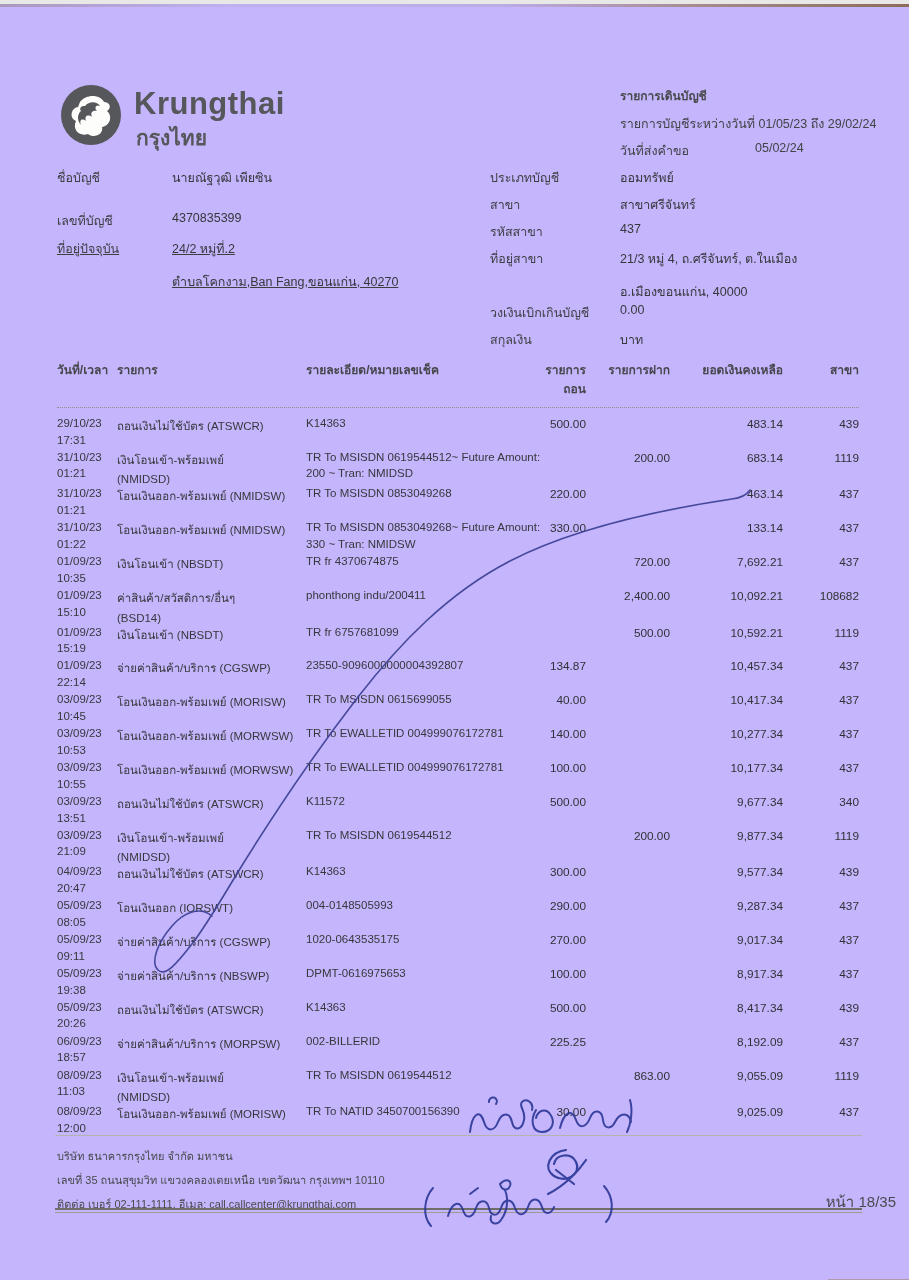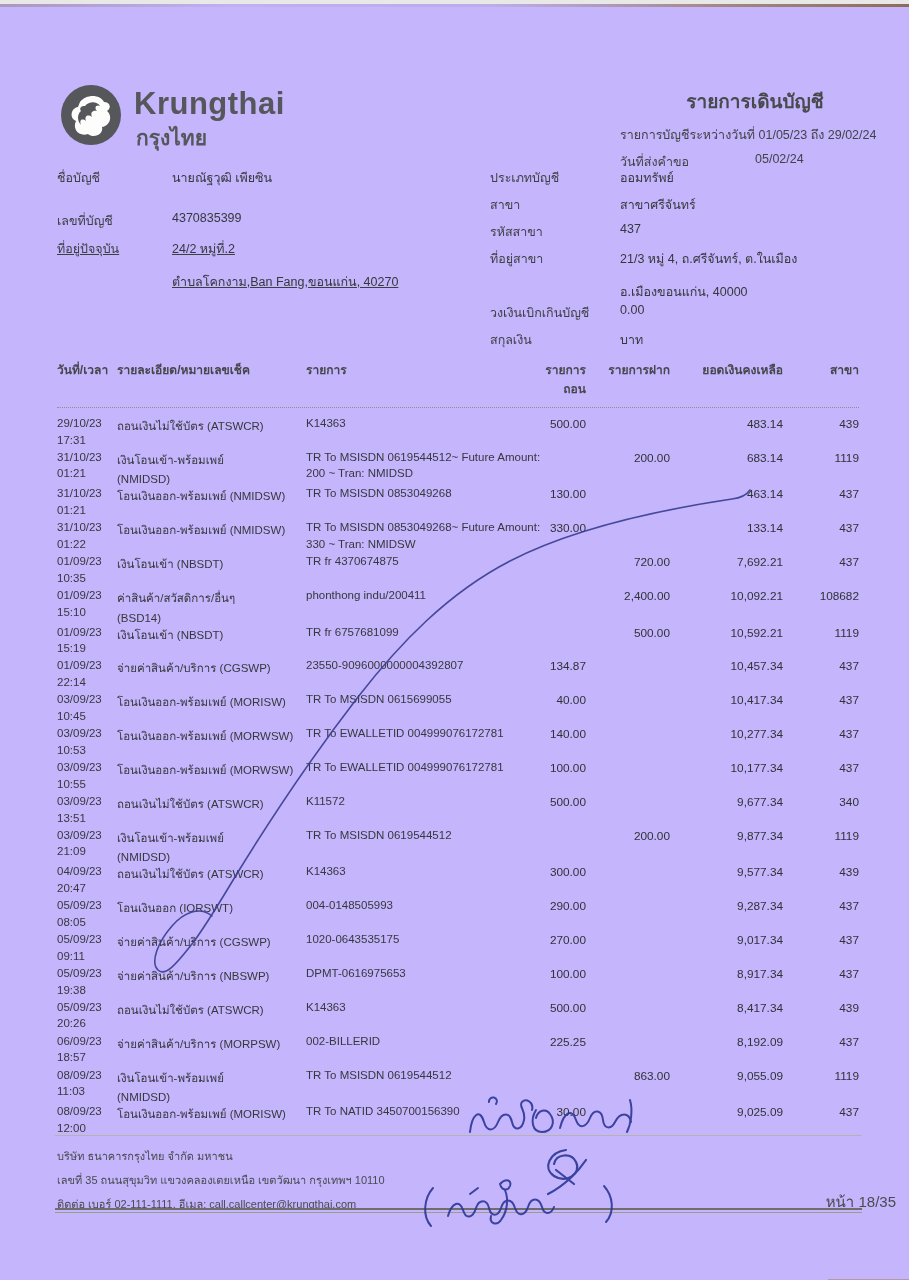--- a/index.html
+++ b/index.html
@@ -13,21 +13,21 @@
     background:linear-gradient(90deg,rgba(110,85,40,.30) 0%,rgba(110,85,40,.06) 25%,rgba(110,85,40,.10) 55%,rgba(140,100,40,.55) 78%,rgba(120,85,35,.75) 100%);}
   .scan-bottom{position:absolute;bottom:0;left:196px;width:500px;height:3px;background:rgba(90,82,70,.75);}
   .scan-bottom-r{position:absolute;bottom:0;left:828px;width:81px;height:5px;background:rgba(150,120,70,.45);}
 
   
   .logo{position:absolute;left:60px;top:80px;width:62px;height:62px;}
   .brand-en{position:absolute;left:134px;top:82px;font-size:31px;font-weight:700;color:#56575b;letter-spacing:.5px;}
   .brand-th{position:absolute;left:136px;top:117px;font-size:21px;font-weight:600;color:#56575b;}
 
   .stmt{position:absolute;left:620px;top:82px;width:270px;}
-  .stmt-title{font-size:19px;font-weight:600;color:#48494c;text-align:center;}
+  .stmt-title{font-size:12px;font-weight:600;color:#48494c;}
   .stmt-period{margin-top:9px;font-size:12.5px;color:#424346;}
   .stmt-req{margin-top:7px;font-size:12.5px;color:#424346;display:flex;}
   .stmt-req .lab{width:135px;}
 
   
   .kv{position:absolute;font-size:12.5px;color:#3e3f42;display:flex;}
   .kv .lab{flex:none;}
   .kv.left .lab{width:115px;}
   .kv.right .lab{width:130px;}
   .kv .val{font-weight:500;color:#37383b;}
@@ -121,22 +121,22 @@
     <span class="val">0.00</span>
   </div>
   <div class="kv right" style="left:490px;top:326px;">
     <span class="lab">สกุลเงิน</span>
     <span class="val">บาท</span>
   </div>
 
   <div class="tbl">
     <div class="thead">
       <div>วันที่/เวลา</div>
+      <div>รายการ</div>
       <div>รายละเอียด/หมายเลขเช็ค</div>
-      <div>รายการ</div>
       <div class="num">รายการถอน</div>
       <div class="num">รายการฝาก</div>
       <div class="num">ยอดเงินคงเหลือ</div>
       <div class="num">สาขา</div>
     </div>
     <div class="tbody">
     <div class="trow">
       <div class="c">
         <div class="l1">29/10/23</div>
         <div class="l2">17:31</div>
@@ -180,21 +180,21 @@
         <div class="l2">01:21</div>
       </div>
       <div class="c">
         <div class="l1">โอนเงินออก-พร้อมเพย์ (NMIDSW)</div>
         <div class="l2"></div>
       </div>
       <div class="c">
         <div class="l1">TR To MSISDN 0853049268</div>
         <div class="l2"></div>
       </div>
-      <div class="c num">130.00</div>
+      <div class="c num">220.00</div>
       <div class="c num"></div>
       <div class="c num">463.14</div>
       <div class="c num">437</div>
     </div>
 
     <div class="trow">
       <div class="c">
         <div class="l1">31/10/23</div>
         <div class="l2">01:22</div>
       </div>

